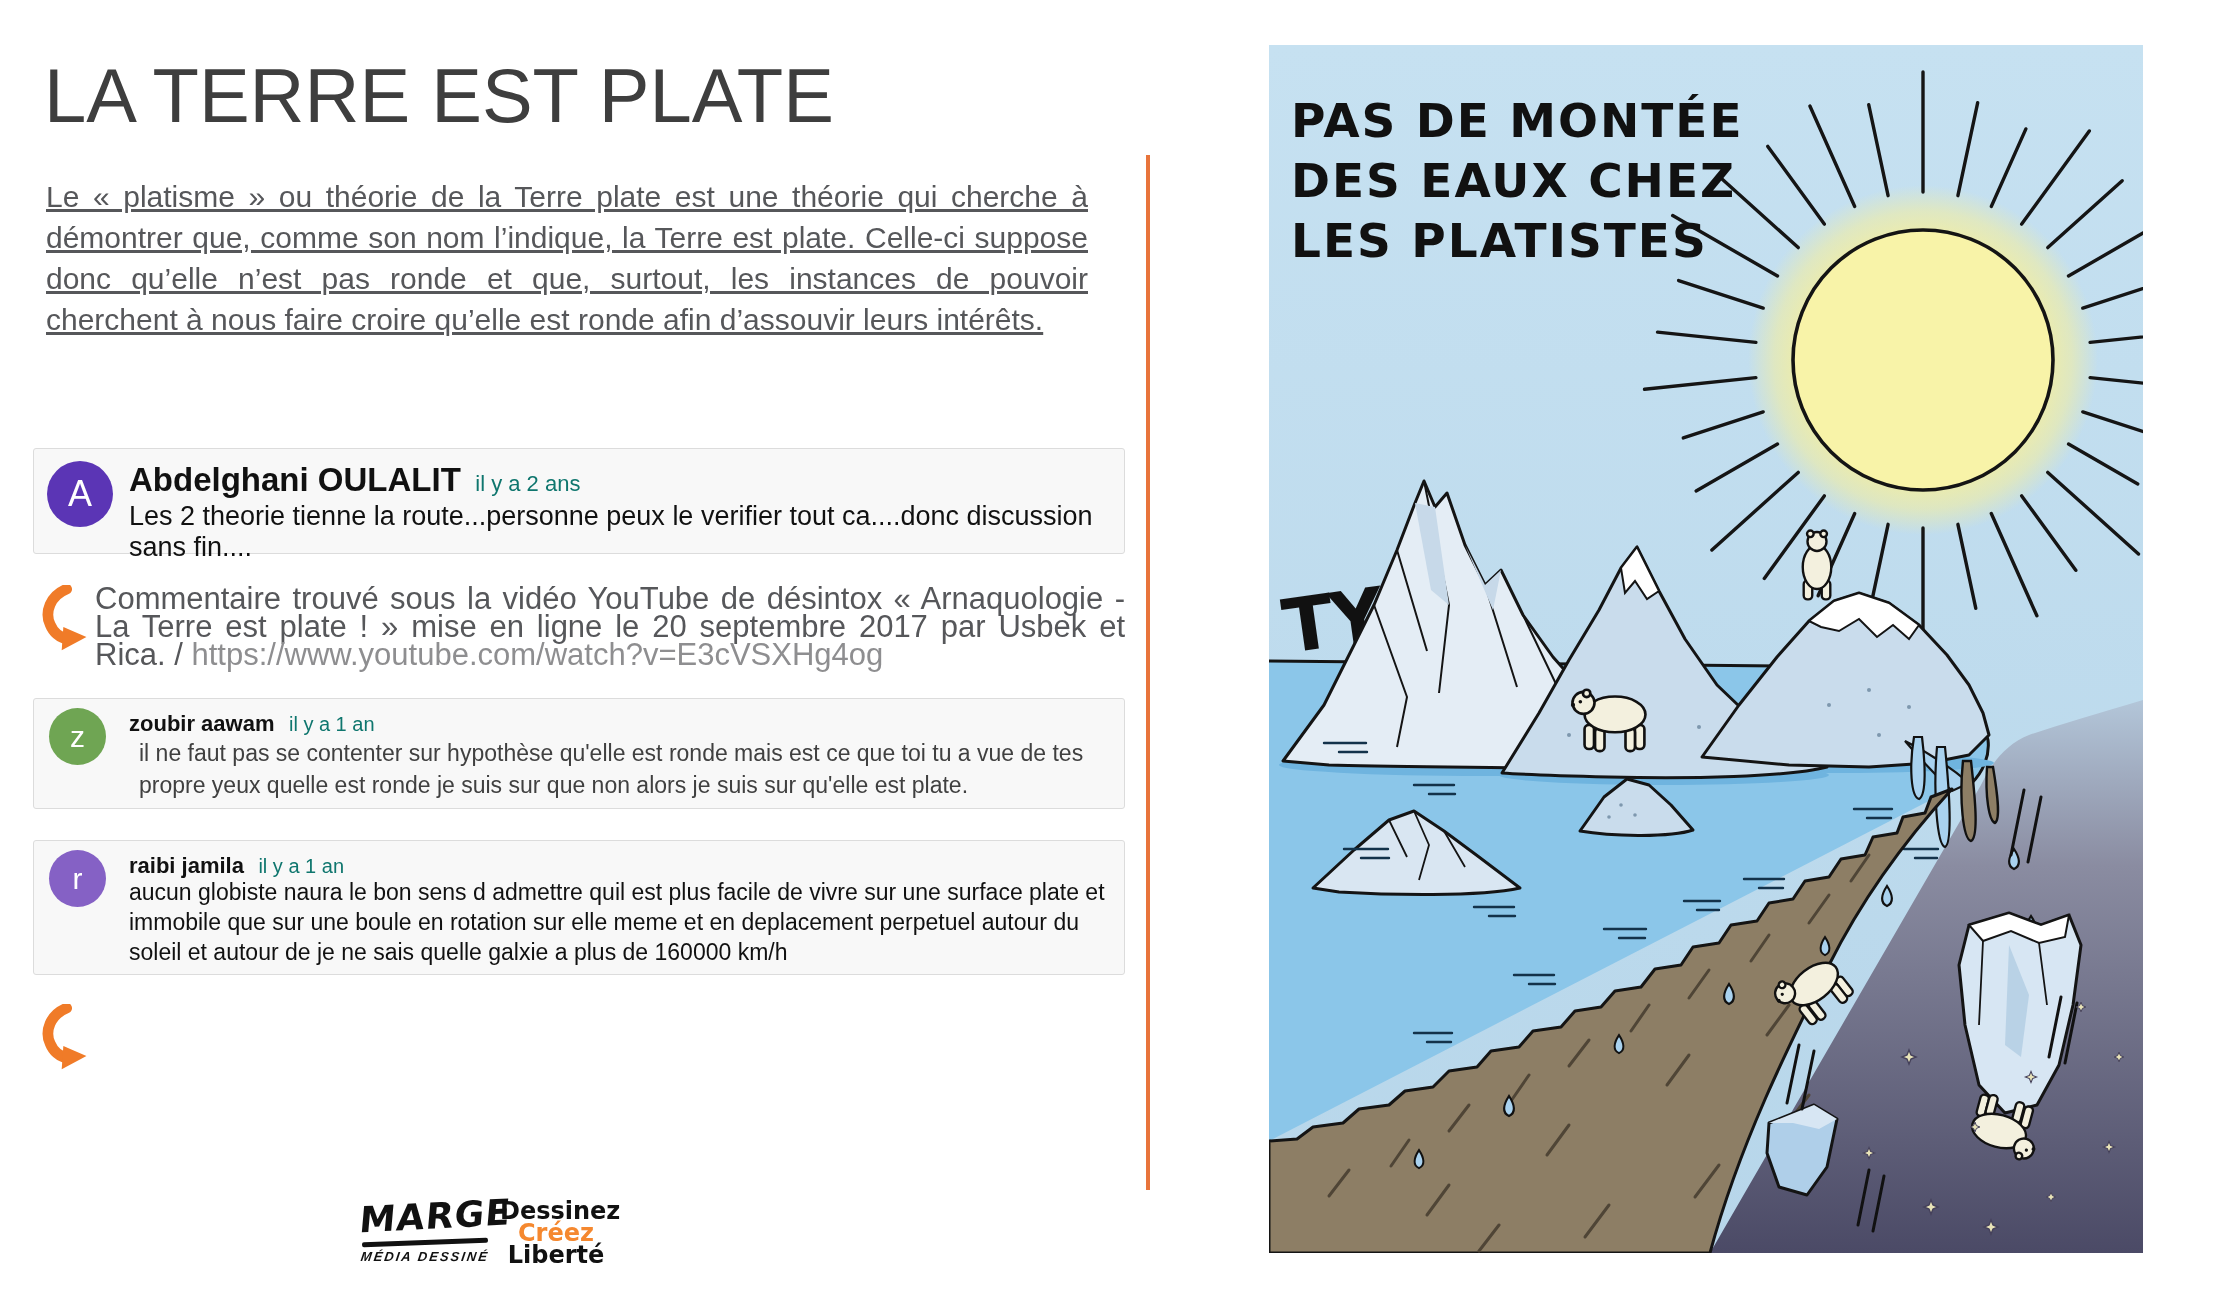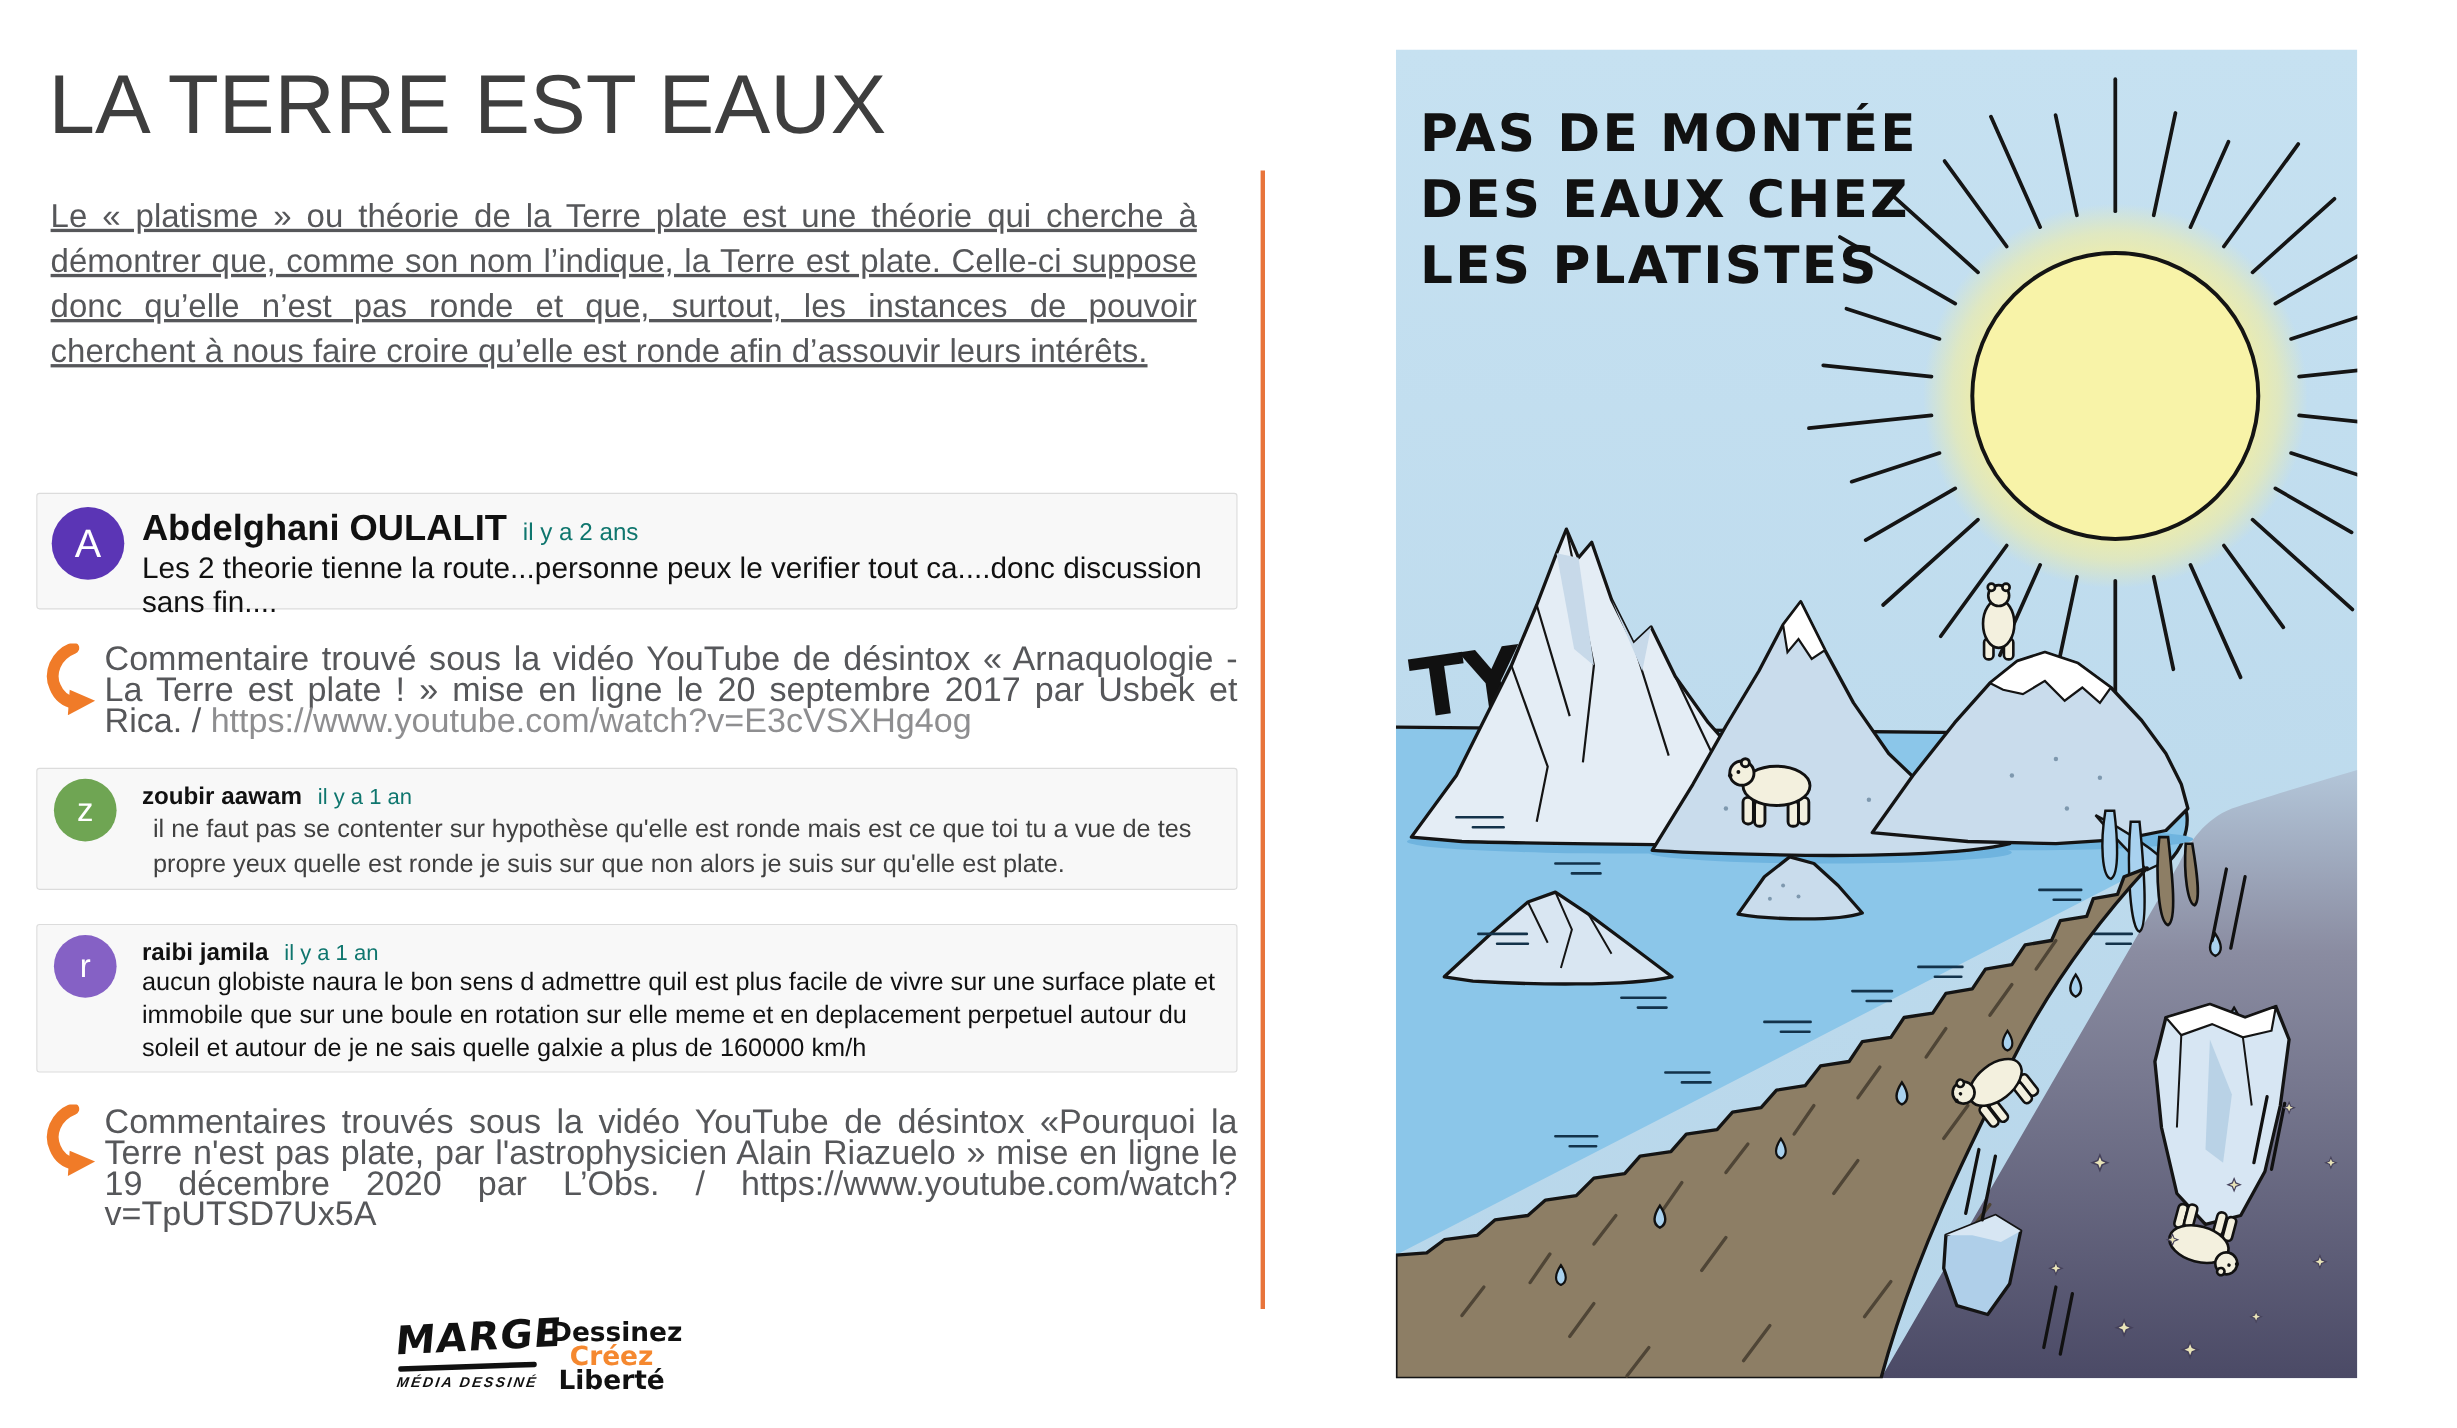--- a/index.html
+++ b/index.html
@@ -56,21 +56,21 @@
   .drop{fill:#a9d2ef;stroke:#111;stroke-width:2.2;}
   .bdrip{fill:#8d7e65;stroke:#111;stroke-width:2.4;}
   .star{fill:#e9e4b8;stroke:#44405a;stroke-width:1.4;}
   #rays line{stroke:#151515;stroke-width:3.4;stroke-linecap:round;}
 </style>
 </head>
 <body>
 
 <div class="page">
 
-  <div class="title">LA TERRE EST EAUX</div>
+  <div class="title">LA TERRE EST PLATE</div>
   <div class="intro">Le « platisme » ou théorie de la Terre plate est une théorie qui cherche à démontrer que, comme son nom l’indique, la Terre est plate. Celle-ci suppose donc qu’elle n’est pas ronde et que, surtout, les instances de pouvoir cherchent à nous faire croire qu’elle est ronde afin d’assouvir leurs intérêts.</div>
 
   <div class="card card1">
     <div class="avatar av1" style="background-color: rgb(91, 53, 181);">A</div>
     <div class="chead">
       <span class="cname">Abdelghani OULALIT</span>
       <span class="ctime">il y a 2 ans</span>
     </div>
     <div class="ctext1">Les 2 theorie tienne la route...personne peux le verifier tout ca....donc discussion sans fin....</div>
   </div>
@@ -102,24 +102,20 @@
       <span class="ctime sm">il y a 1 an</span>
     </div>
     <div class="ctext3">aucun globiste naura le bon sens d admettre quil est plus facile de vivre sur une surface plate et immobile que sur une boule en rotation sur elle meme et en deplacement perpetuel autour du soleil et autour de je ne sais quelle galxie a plus de 160000 km/h</div>
   </div>
 
   <div class="capicon ci2">
     <svg viewBox="0 0 60 80" width="50" height="66">
       <path d="M32,5 C12,13 5,33 12,48 C16,58 24,64 34,66" stroke="#F07B28" stroke-width="13" fill="none" stroke-linecap="round"></path>
       <path d="M28,51 L56,63 L26,79 Z" fill="#F07B28"></path>
     </svg>
-  </div>
-  <div class="cap cap2">
-    <span>Commentaires trouvés sous la vidéo YouTube de désintox «Pourquoi la Terre n'est pas plate, par l'astrophysicien Alain Riazuelo » mise en ligne le 19 décembre 2020 par L’Obs. /</span>
-    <span class="caplink2">https://www.youtube.com/watch?v=TpUTSD7Ux5A</span>
   </div>
 
   <div class="marge">
     <div class="marge-name">MARGE</div>
     <div class="marge-rule"></div>
     <div class="marge-tag">MÉDIA DESSINÉ</div>
   </div>
   <div class="dcl">
     <div>Dessinez</div>
     <div class="orange">Créez</div>

